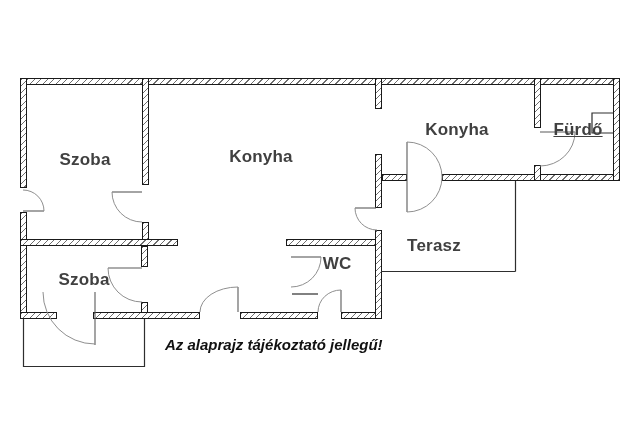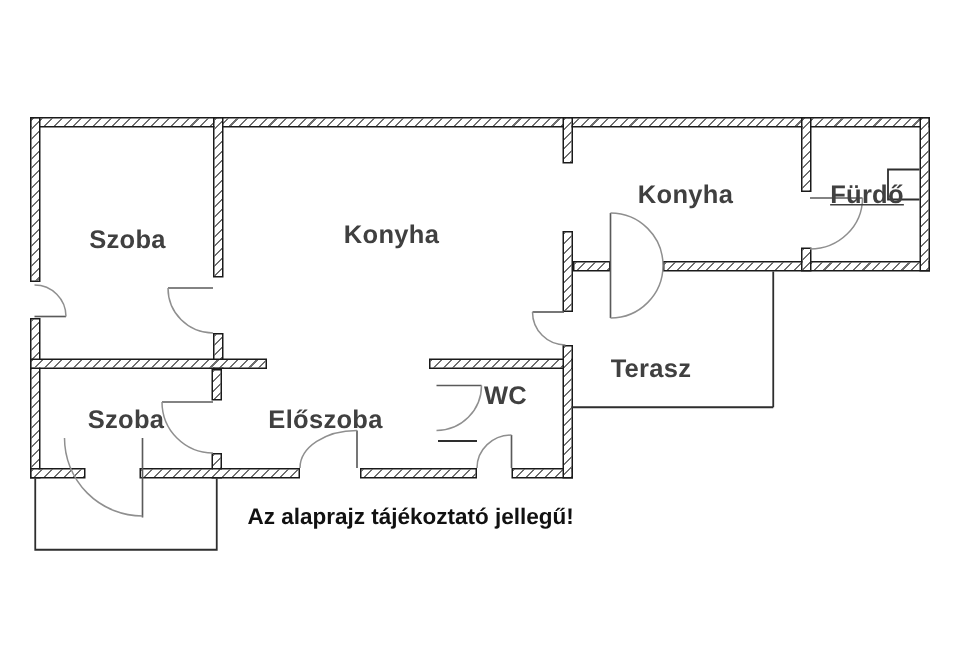--- a/index.html
+++ b/index.html
@@ -24,20 +24,21 @@
     color:#404040;
     white-space:nowrap;
     letter-spacing:0.2px;
   }
   .note-label{
     position:absolute;
     font-size:15px;
     font-weight:bold;
     color:#111;
     white-space:nowrap;
+    font-style:italic;
   }
   svg.overlay{position:absolute;left:0;top:0;}
   .thin{stroke:#2e2e2e;stroke-width:1.2;fill:none;}
   .leaf{stroke:#5a5a5a;stroke-width:1.1;fill:none;}
   .arc{stroke:#8f8f8f;stroke-width:1;fill:none;}
 </style>
 </head>
 <body>
 
 <div id="stage">
@@ -105,18 +106,17 @@
     <path class="arc" d="M407,142 A35,35 0 0 1 407,212"></path>
     <path class="arc" d="M575,132 A35,34 0 0 1 540,166"></path>
   </svg>
 
   <div class="room-label" style="left:85px;top:160px;">Szoba</div>
   <div class="room-label" style="left:261px;top:157px;">Konyha</div>
   <div class="room-label" style="left:457px;top:130px;">Konyha</div>
   <div class="room-label" style="left:578px;top:130px;text-decoration:underline;">Fürdő</div>
   <div class="room-label" style="left:434px;top:227px;margin-top:19px;">Terasz</div>
   <div class="room-label" style="left:84px;top:280px;">Szoba</div>
-  <div class="room-label" style="left:217px;top:280px;">Előszoba</div>
   <div class="room-label" style="left:337px;top:264px;">WC</div>
 
   <div class="note-label" style="left:165px;top:336px;">Az alaprajz tájékoztató jellegű!</div>
 
 </div>
 
 </body></html>

